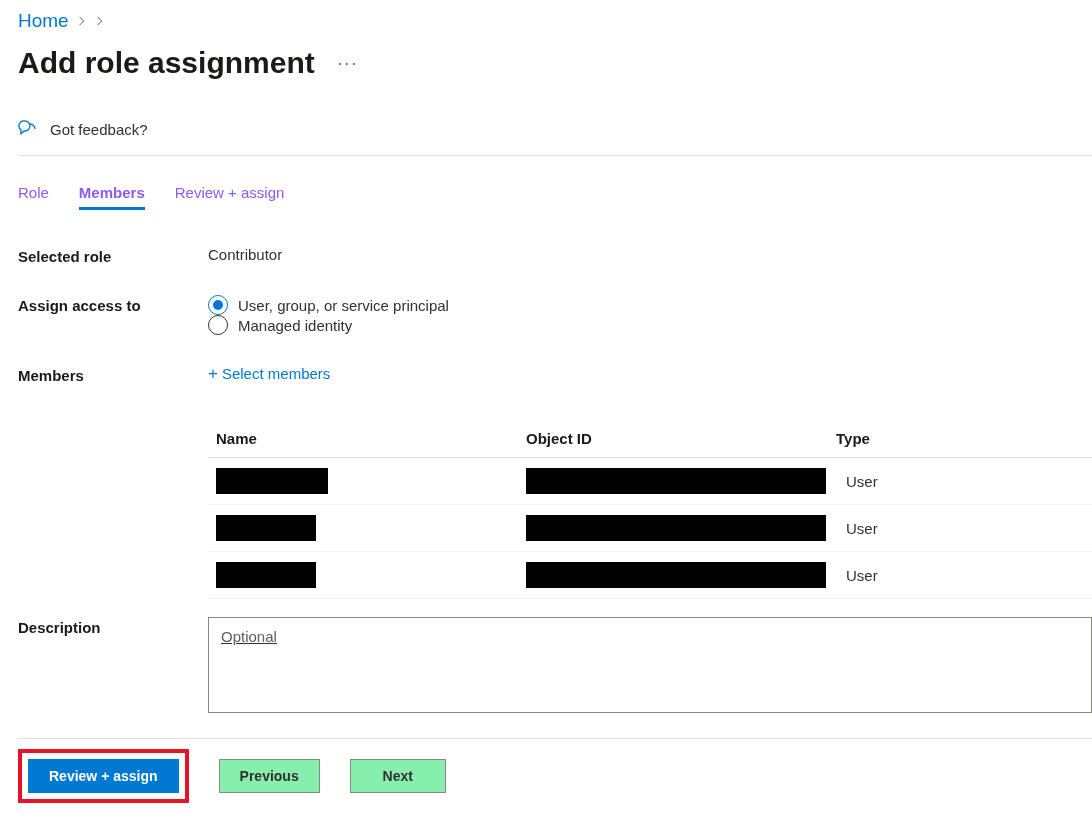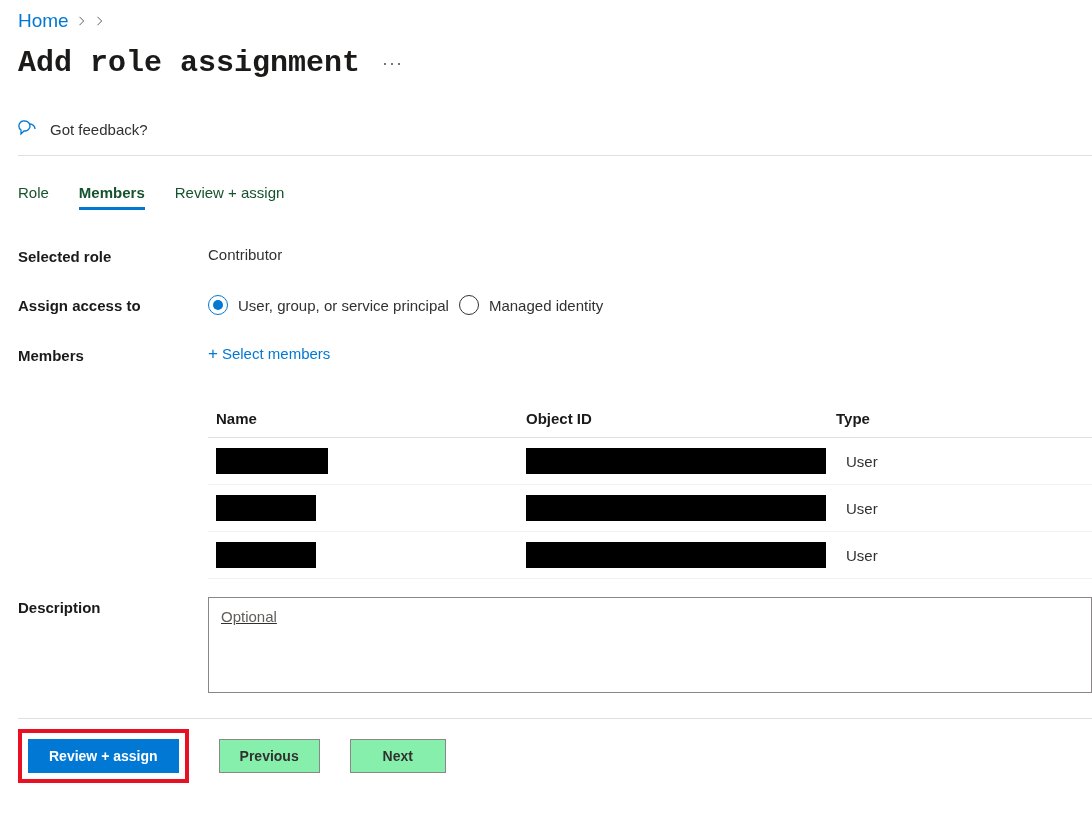--- a/index.html
+++ b/index.html
@@ -22,57 +22,57 @@
   .breadcrumb a { color: #0078d4; text-decoration: none; cursor: pointer; }
   .crumb-sep { color: #605e5c; font-size: 12px; display:inline-flex; align-items:center;}
   .crumb-sep svg { width: 10px; height: 10px; }
 
   
   .title-row {
     display:flex; align-items: center; gap: 22px;
     margin-top: 14px; margin-bottom: 30px;
   }
   .title {
-    font-size: 30px; font-weight: 600; color: #1b1a19; font-family: Liberation Mono, monospace;
+    font-size: 30px; font-weight: 600; color: #1b1a19;
   }
   .ellipsis { color:#605e5c; font-size:18px; letter-spacing: 1px; cursor:pointer;}
 
   
   .feedback-row {
     display:flex; align-items:center; gap:12px;
     padding: 8px 0 14px 0;
     border-bottom: 1px solid #e1dfdd;
     cursor:pointer;
     width: 100%;
   }
   .feedback-row .icon { color:#0078d4; }
   .feedback-row .txt { color:#323130; font-size:15px; }
 
   
   .tabs {
     display:flex; gap: 30px;
     margin-top: 28px; margin-bottom: 36px;
     font-size:15px;
   }
-  .tab { color:#14532d; cursor:pointer; padding-bottom:6px; }
+  .tab { color:#8b5cf6; cursor:pointer; padding-bottom:6px; }
   .tab.active { font-weight:600; border-bottom: 3px solid #0078d4; }
 
   
   .form-row {
     display:flex; align-items:flex-start;
     margin-bottom: 30px;
   }
   .form-label {
     width: 190px; font-weight:600; color:#1b1a19; font-size:15px;
     padding-top:2px;
   }
   .form-value { flex:1; color:#323130; font-size:15px; }
 
   
-  .radio-group { display:flex; flex-direction:row; gap:10px; }
+  .radio-group { display:flex; flex-direction:column; }
   .radio-opt { display:flex; align-items:center; gap:10px; cursor:pointer; }
   .radio-circle {
     width:20px; height:20px; border-radius:50%;
     border:1.5px solid #323130; display:flex; align-items:center; justify-content:center;
     flex-shrink:0;
   }
   .radio-opt.selected .radio-circle { border-color:#0078d4; }
   .radio-dot {
     width:10px; height:10px; border-radius:50%; background:#0078d4; display:none;
   }

